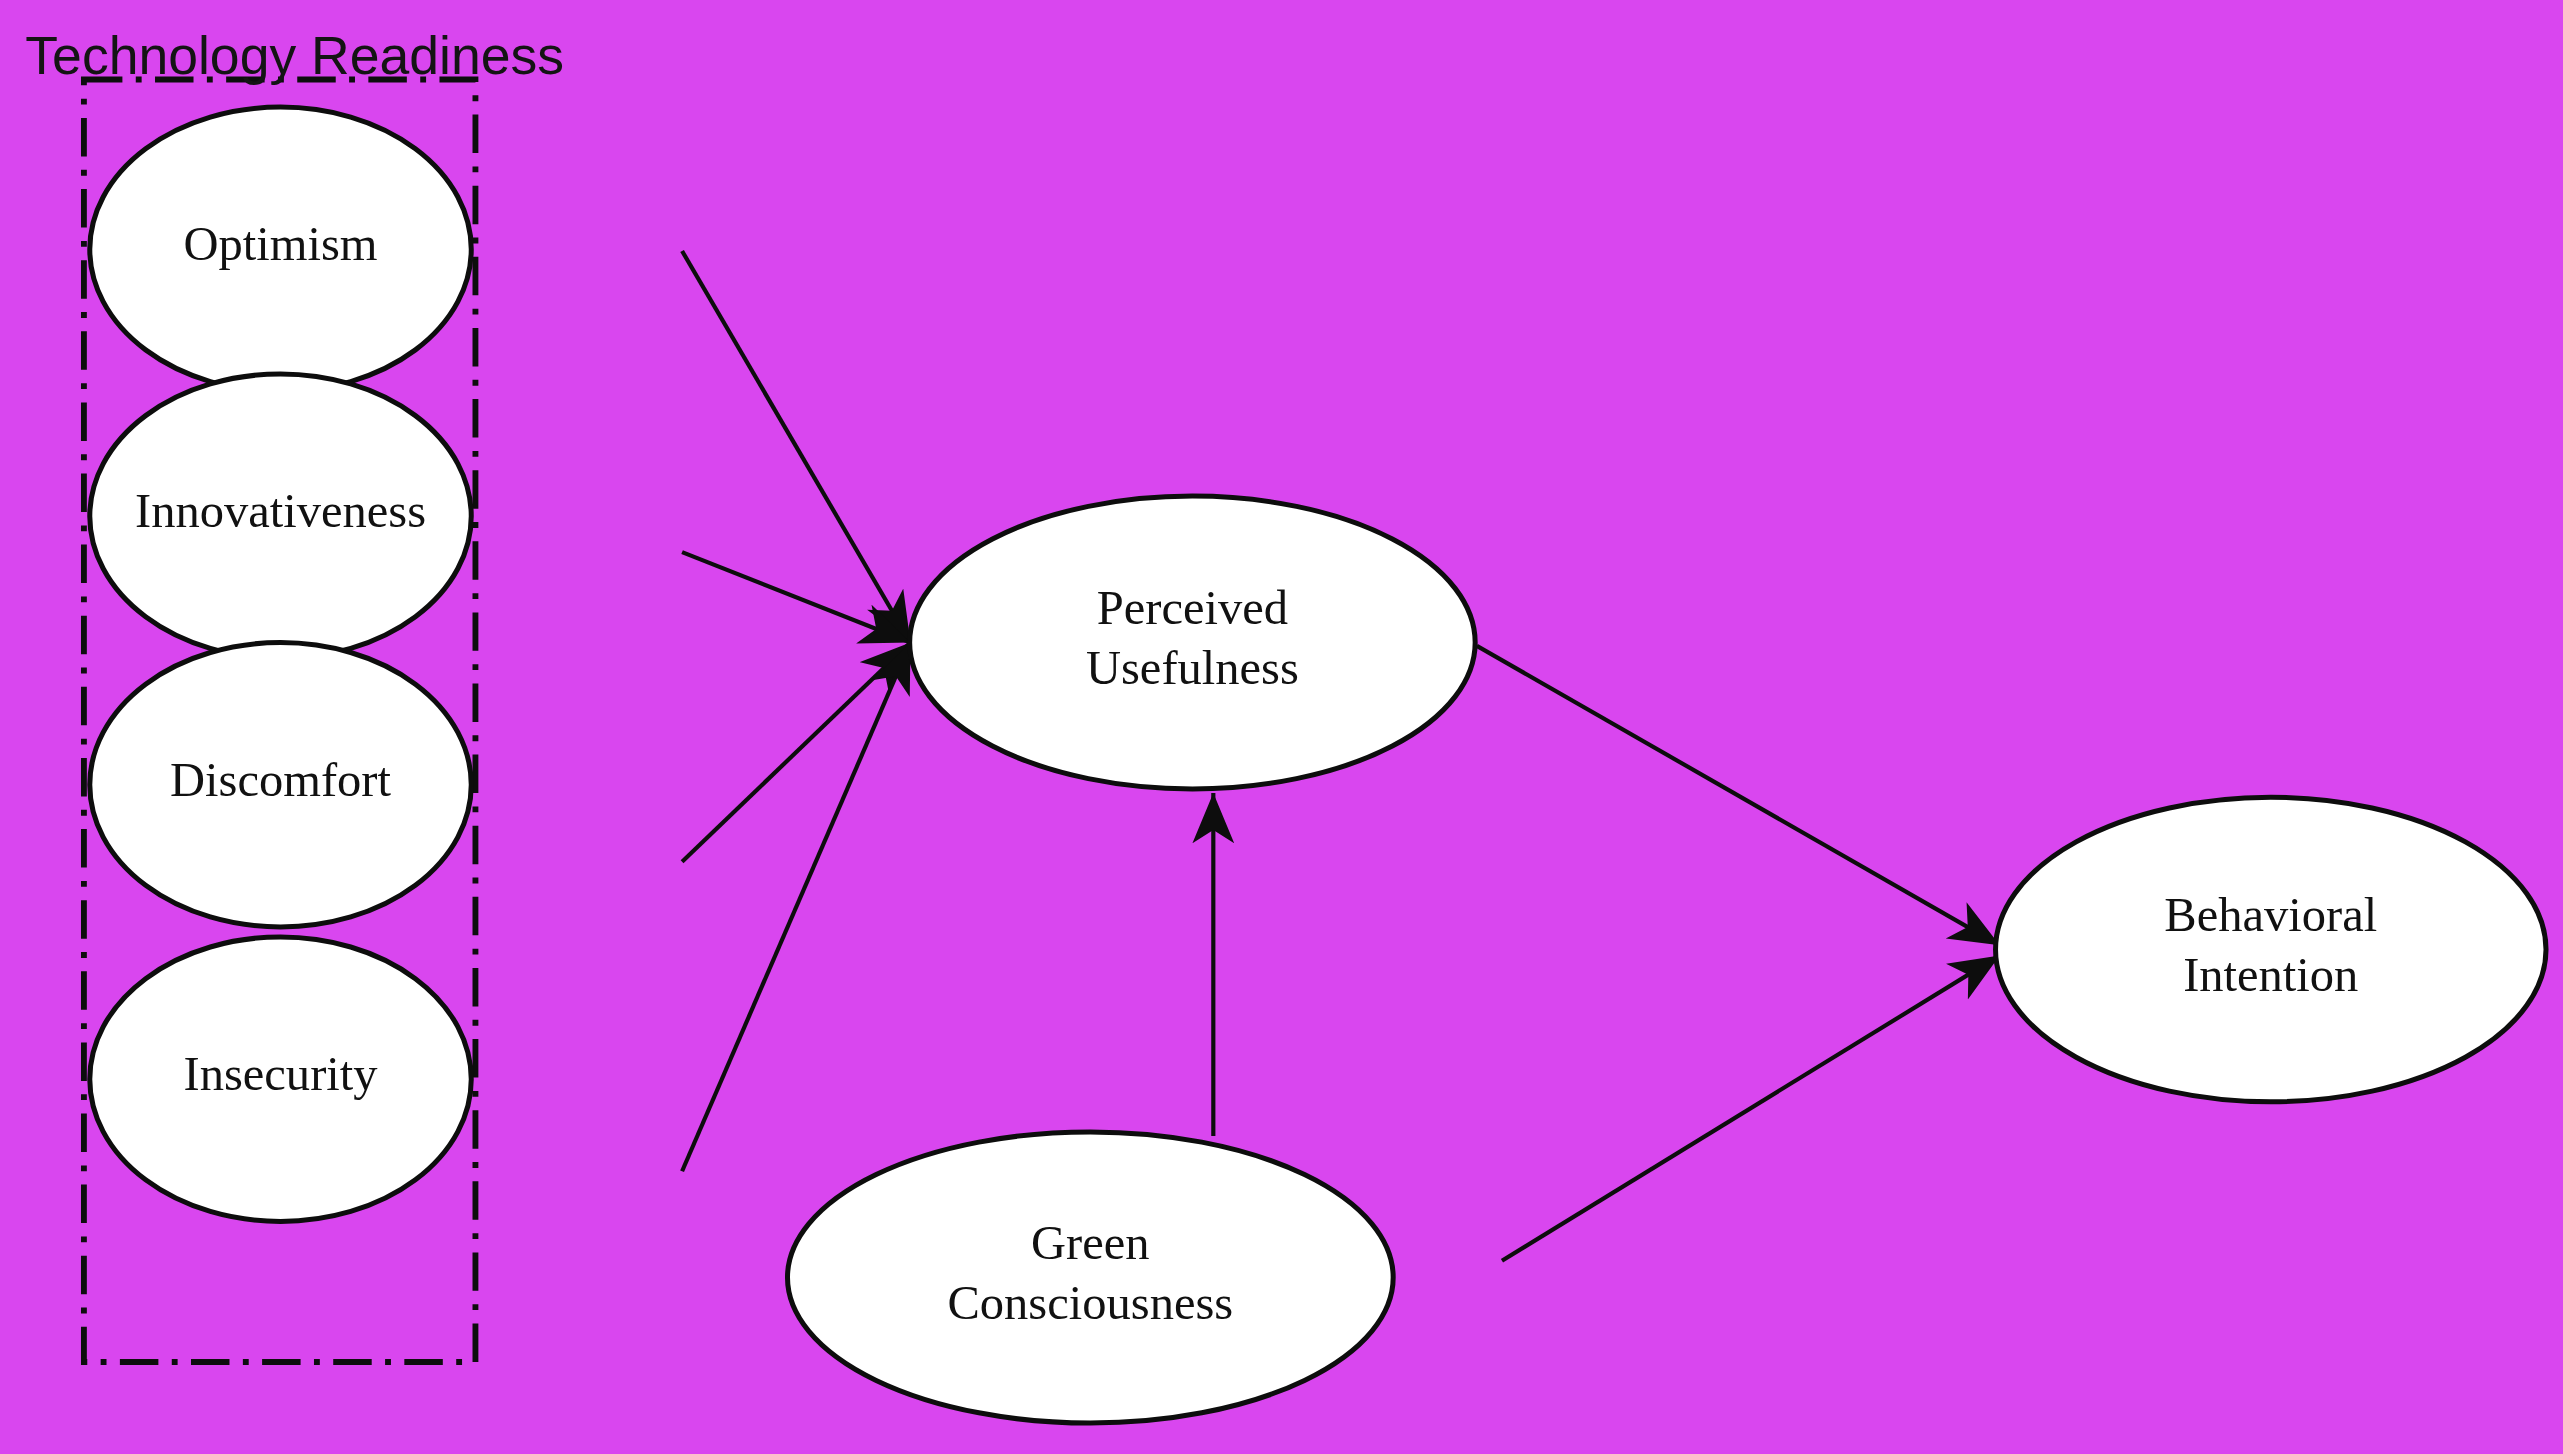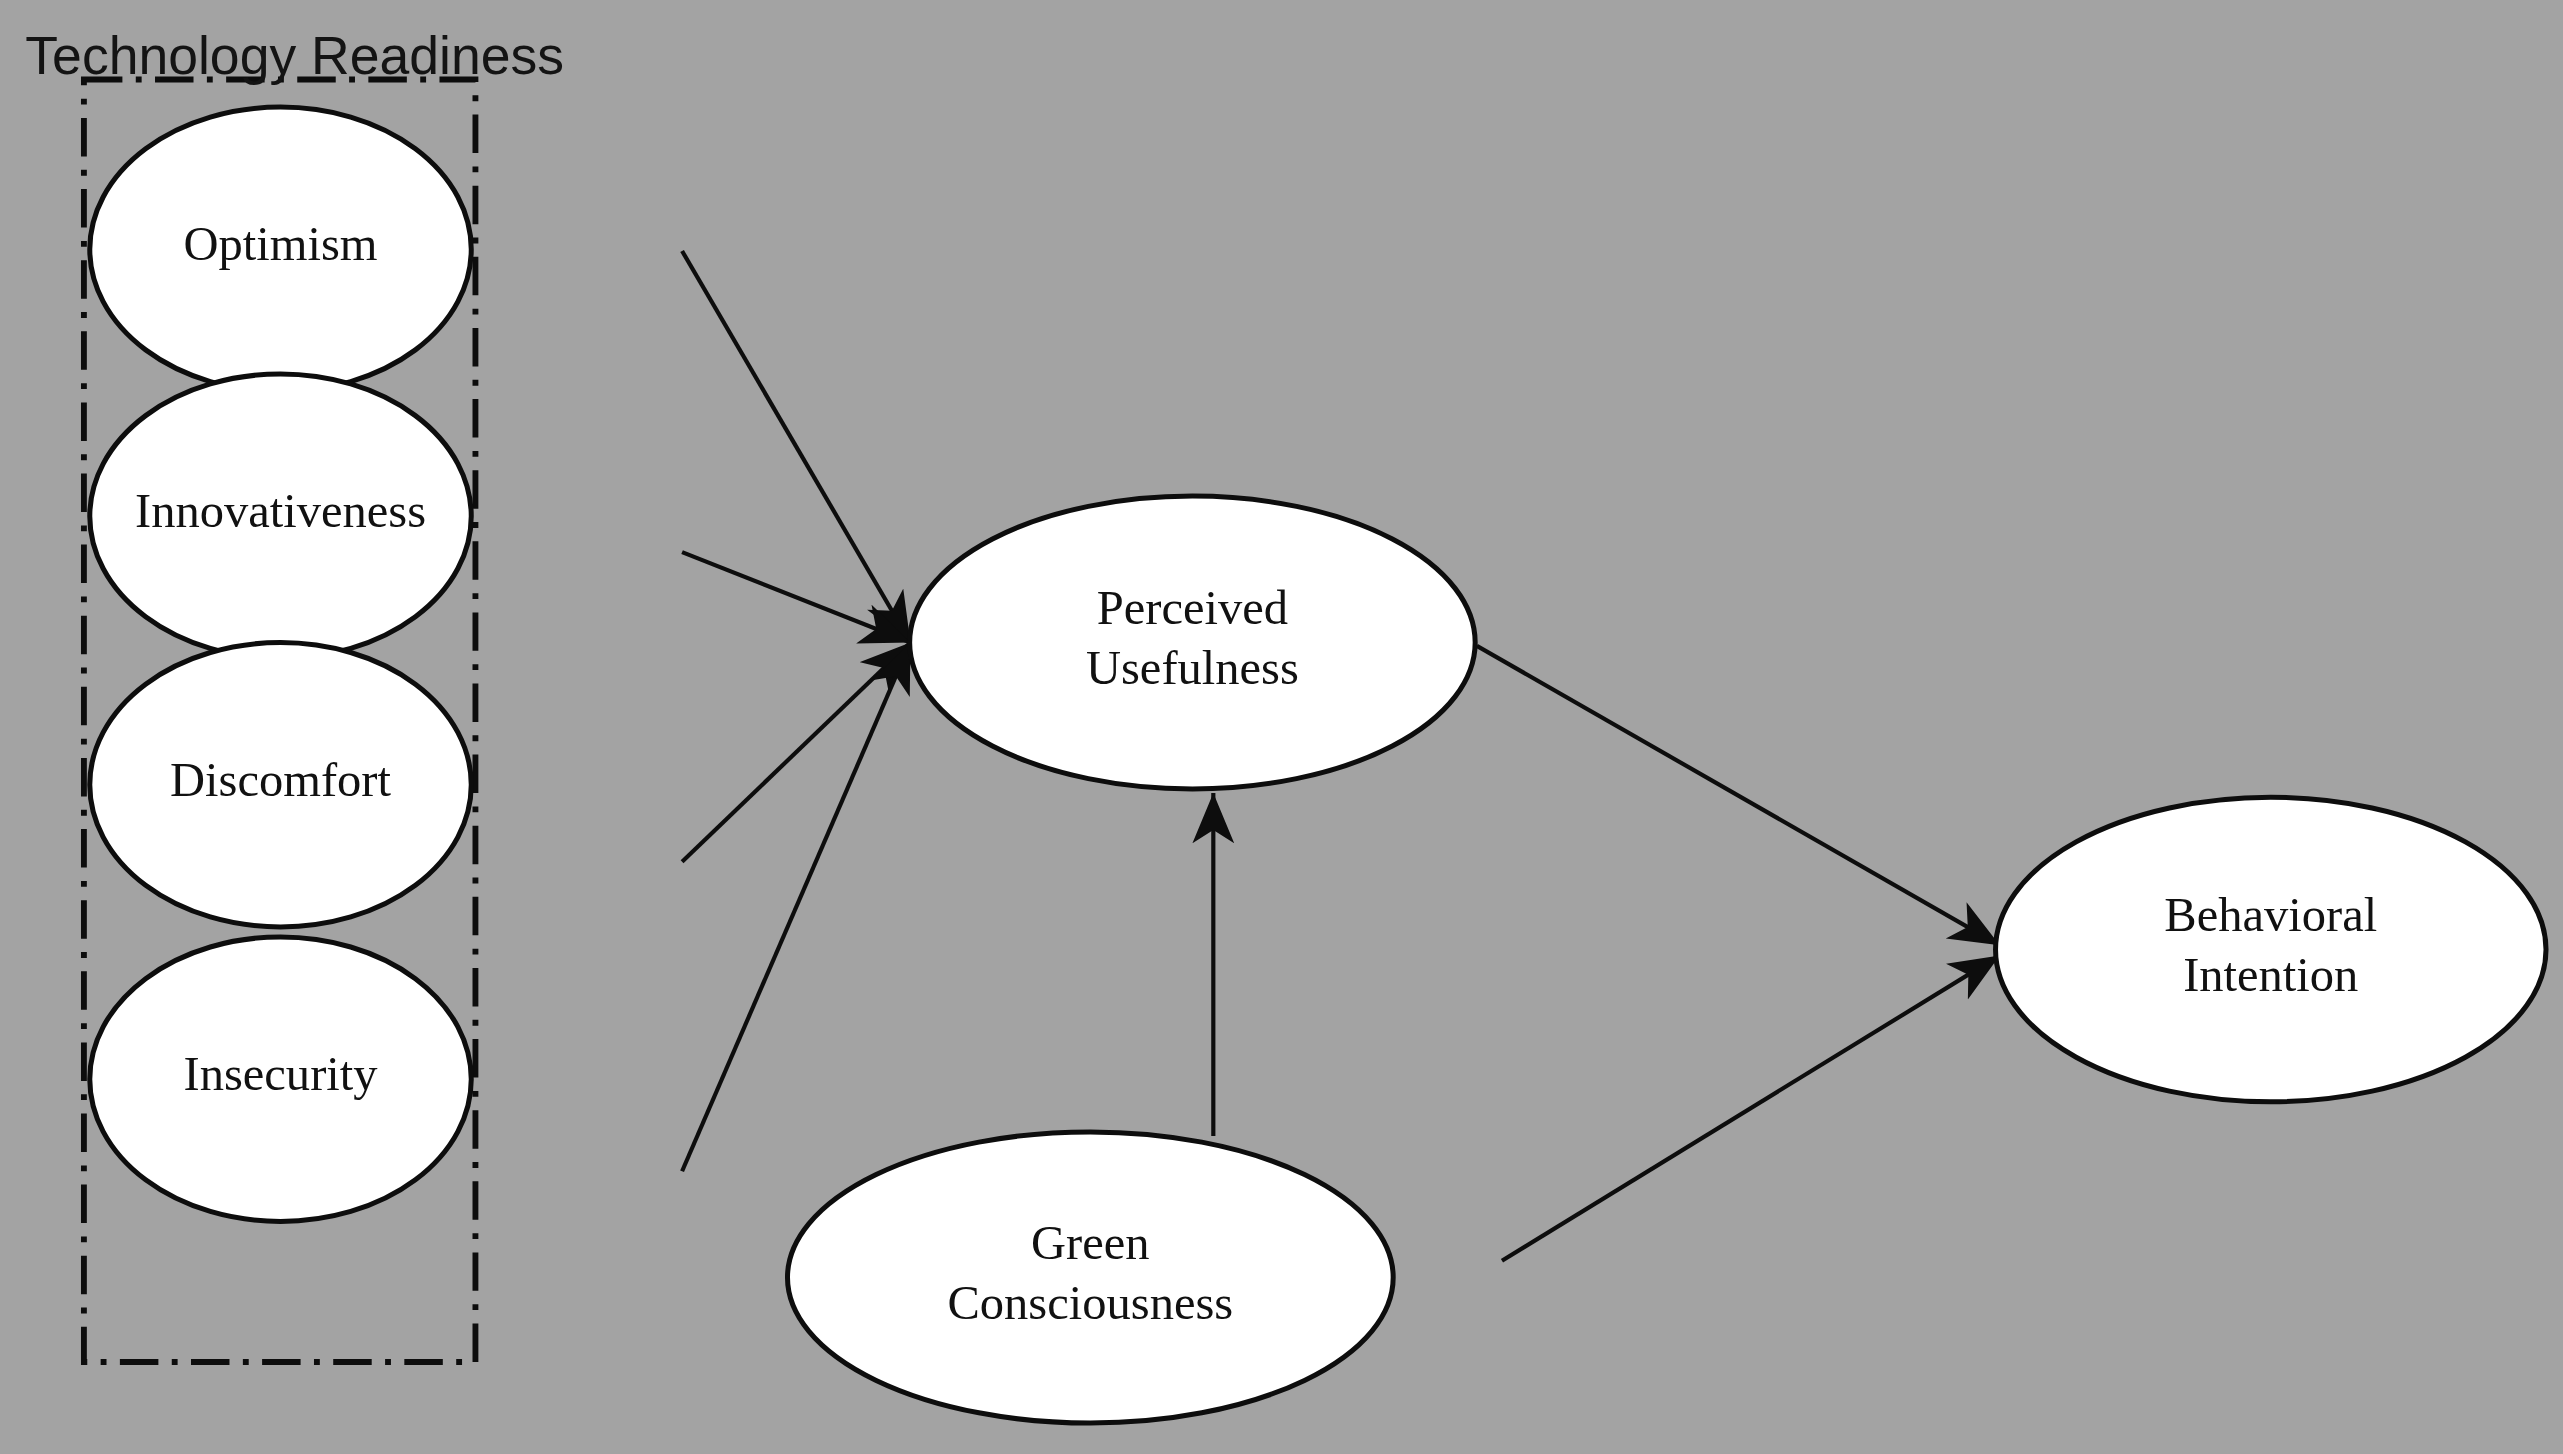--- a/index.html
+++ b/index.html
@@ -4,21 +4,21 @@
 <style>
   html, body {
     margin: 0;
     padding: 0;
     background: #ffffff;
   }
   #stage {
     position: relative;
     width: 2563px;
     height: 1454px;
-    background: #a3a3a3;
+    background: #d946ef;
     overflow: hidden;
     font-family: "Liberation Serif", "DejaVu Serif", serif;
   }
   #diagram-svg {
     position: absolute;
     top: 0;
     left: 0;
     width: 2563px;
     height: 1454px;
     display: block;

